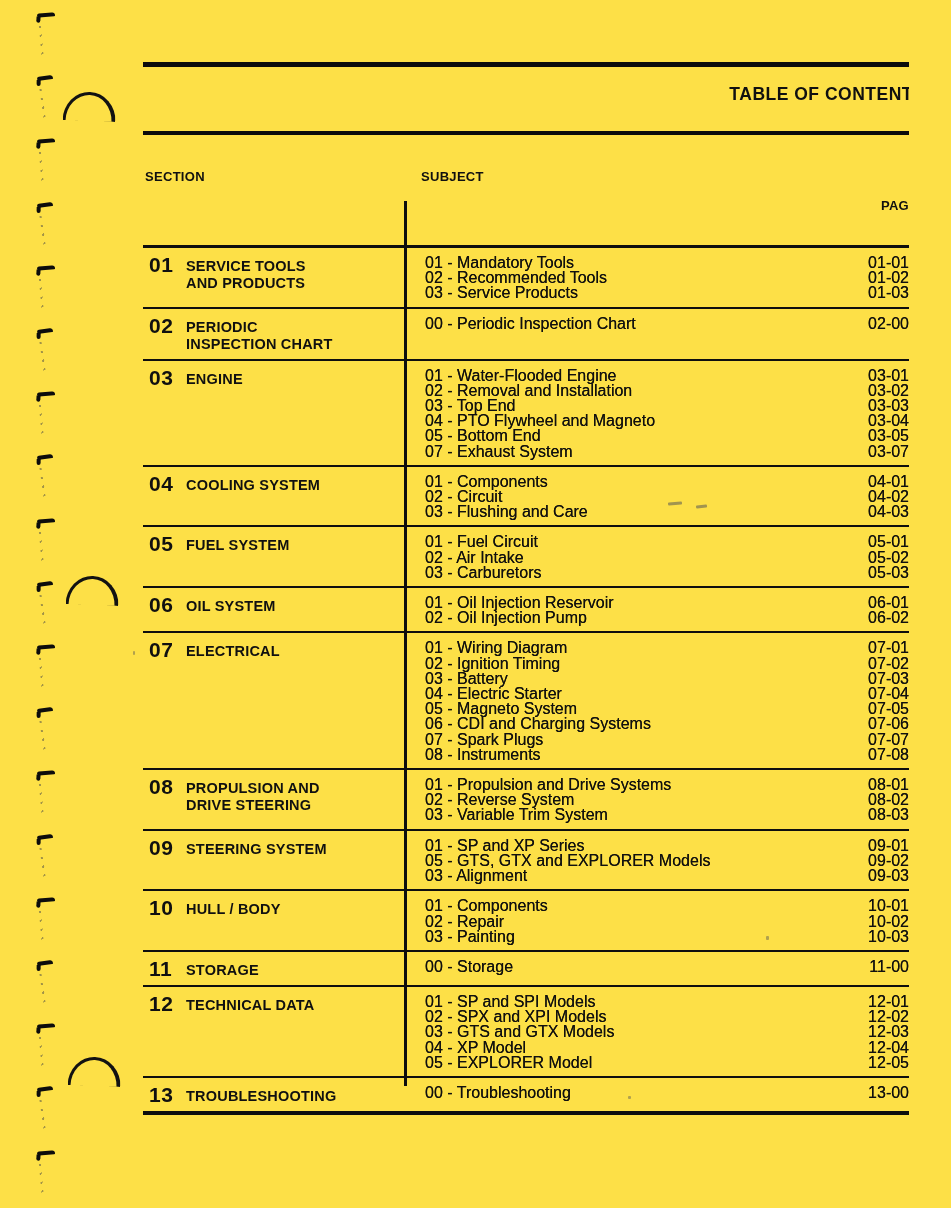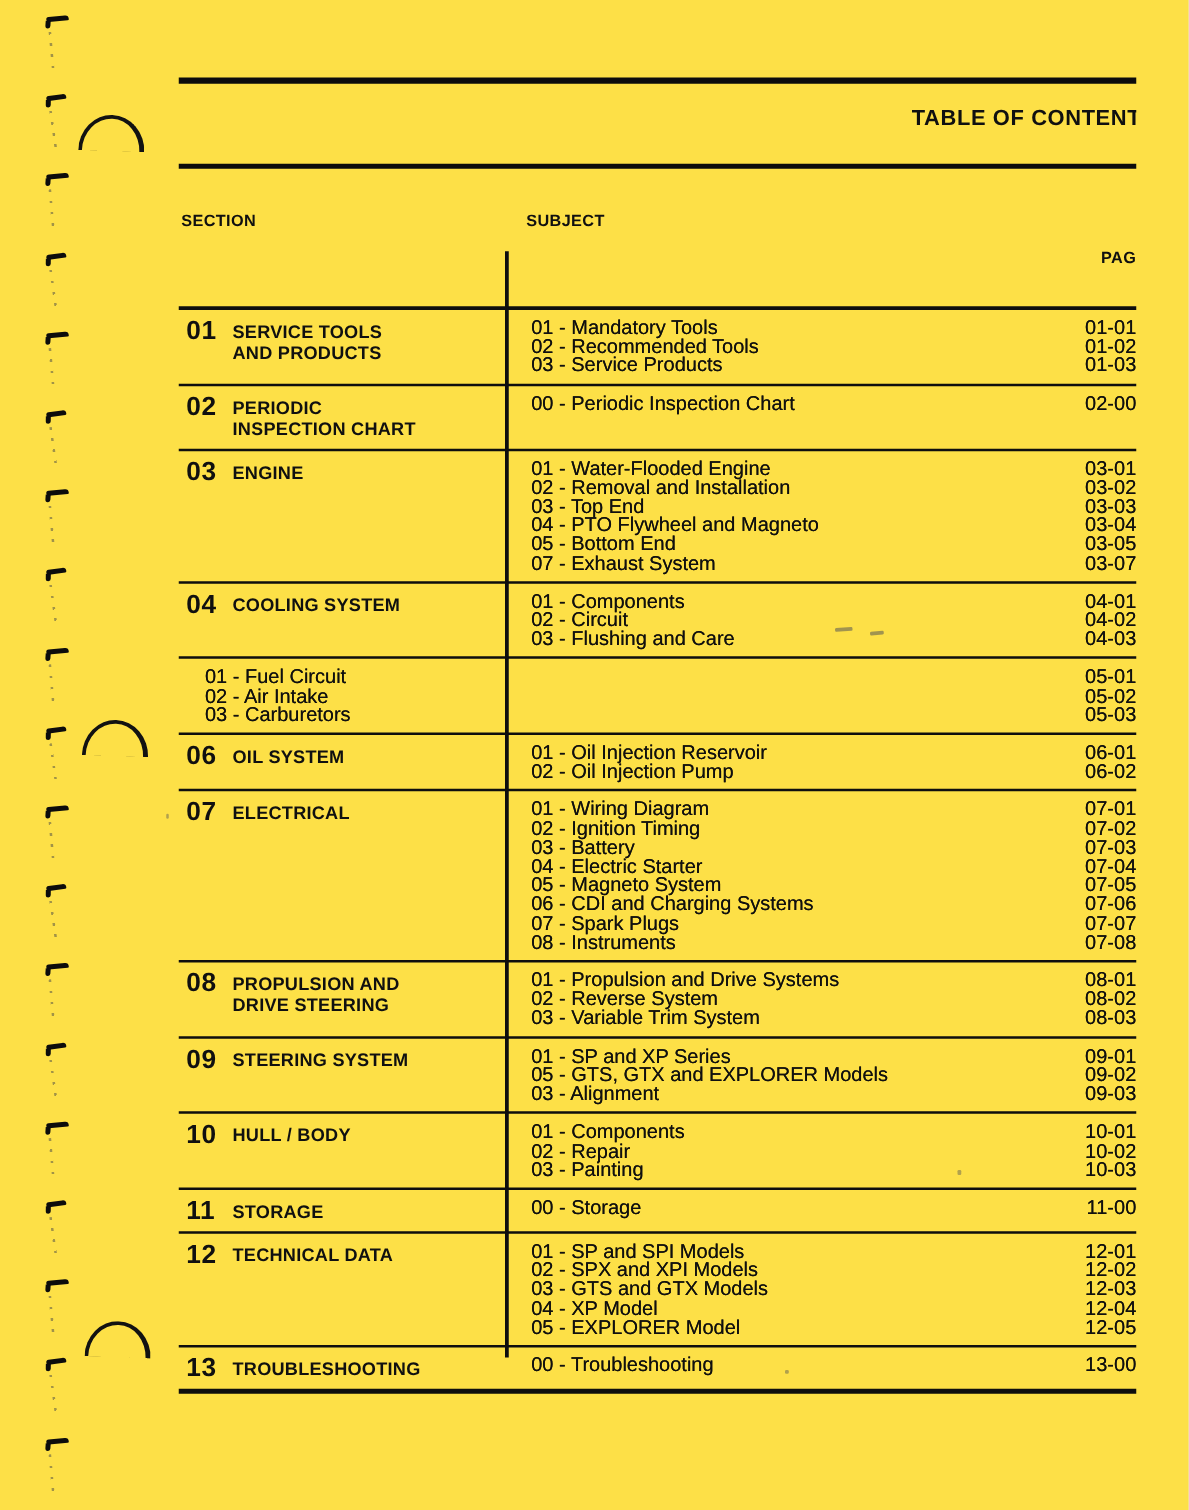--- a/index.html
+++ b/index.html
@@ -149,20 +149,26 @@
             <span>02 - Circuit</span>
             <span class="pg">04-02</span>
           </div>
           <div class="subj-line">
             <span>03 - Flushing and Care</span>
             <span class="pg">04-03</span>
           </div>
         </div>
       </div>
       <div class="toc-row">
+        <div class="cell-left">
+          <span class="sec-num">05</span>
+          <div class="sec-title">
+            <div>FUEL SYSTEM</div>
+          </div>
+        </div>
         <div class="cell-right">
           <div class="subj-line">
             <span>01 - Fuel Circuit</span>
             <span class="pg">05-01</span>
           </div>
           <div class="subj-line">
             <span>02 - Air Intake</span>
             <span class="pg">05-02</span>
           </div>
           <div class="subj-line">

